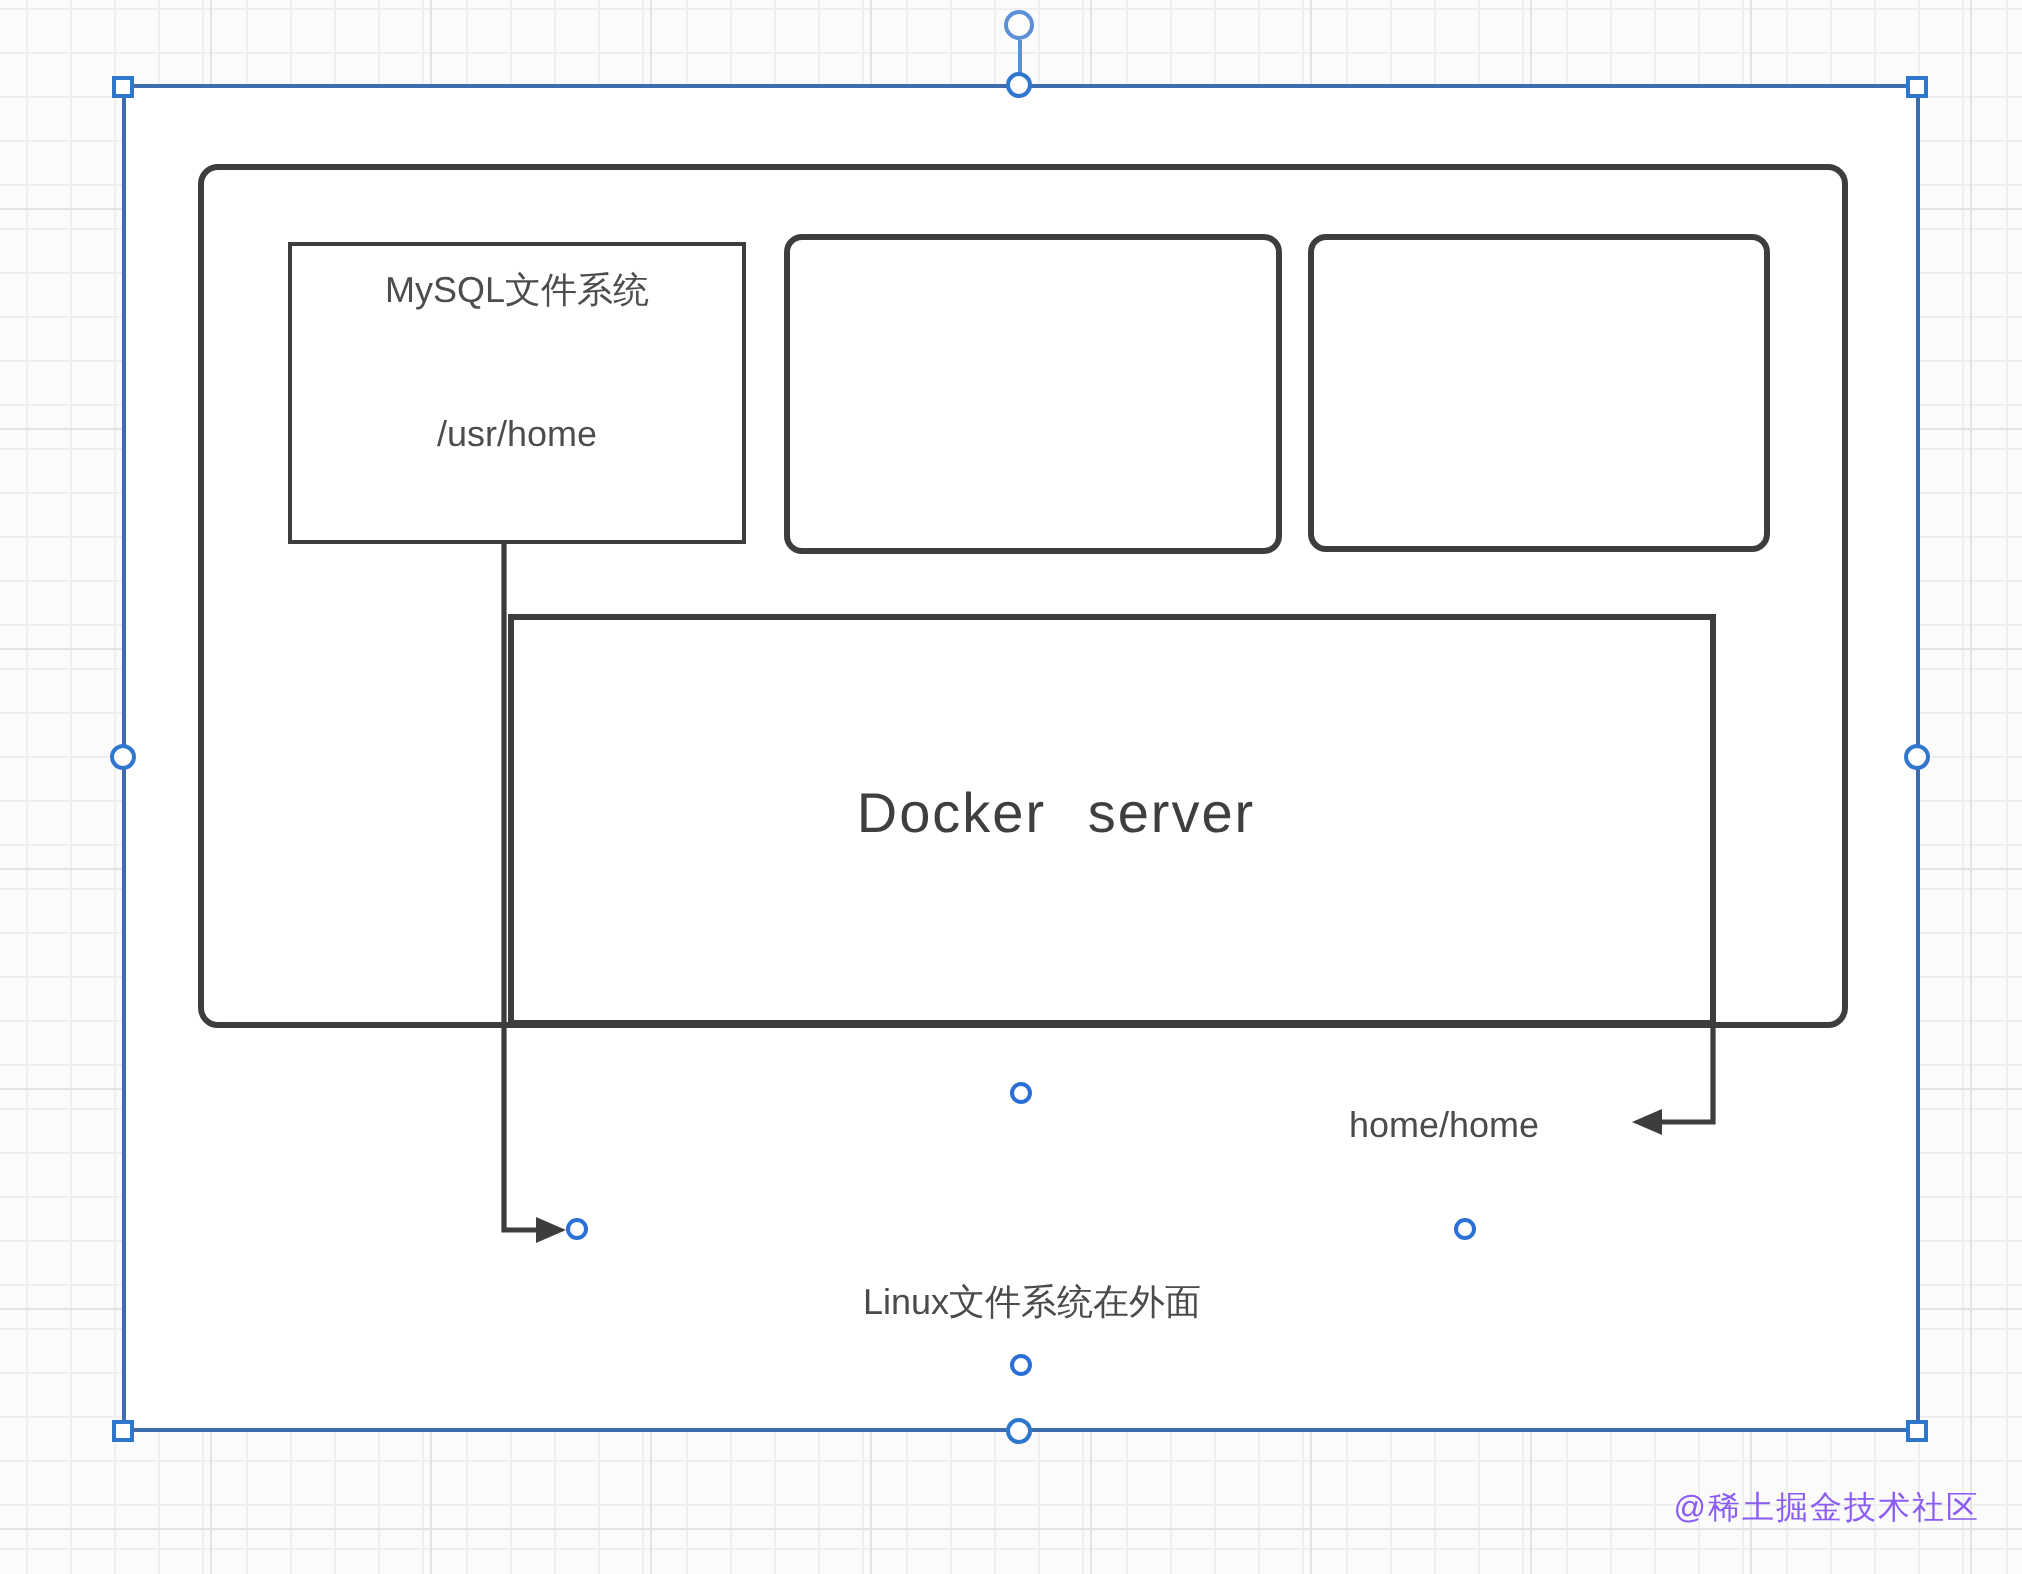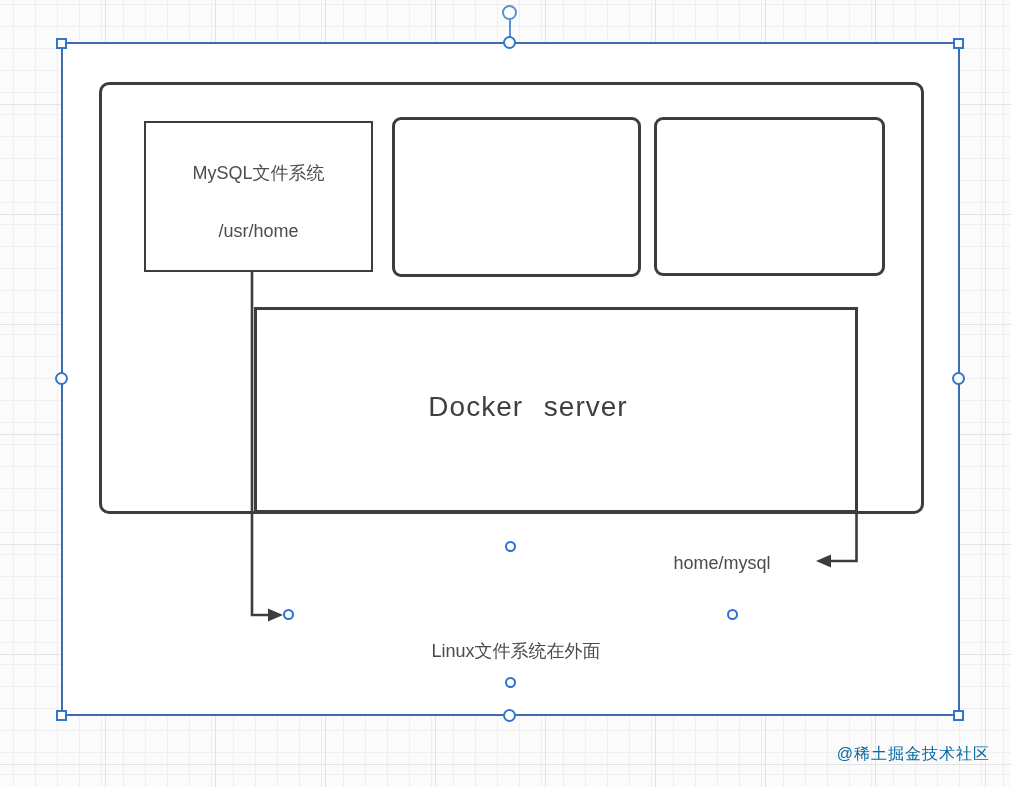--- a/index.html
+++ b/index.html
@@ -40,22 +40,22 @@
   .rot-stem{
     position:absolute;left:508.5px;top:20px;width:2px;height:17px;background:#5b8fd6;z-index:39;
   }
   
   .shape{
     position:absolute;box-sizing:border-box;border:3px solid #3d3d3d;background:#fff;
   }
   .container-box{left:99px;top:82px;width:825px;height:432px;border-radius:10px;}
   .mysql-box{
     left:144px;top:121px;width:229px;height:151px;border-width:2.5px;
-    display:flex;flex-direction:column;align-items:center;justify-content:center;
-    gap:36px;padding-top:10px;
+    display:flex;flex-direction:column;align-items:center;
+    gap:50px;padding-top:10px;
     color:#4d4d4d;font-size:18px;
   }
   .empty-box-1{left:392px;top:117px;width:249px;height:160px;border-radius:9px;}
   .empty-box-2{left:654px;top:117px;width:231px;height:159px;border-radius:9px;}
   .docker-box{
     left:254px;top:307px;width:604px;height:206px;
     display:flex;align-items:center;justify-content:center;
     padding-right:56px;padding-bottom:6px;
     color:#3f3f3f;font-size:28px;word-spacing:12px;letter-spacing:1px;
   }
@@ -65,21 +65,21 @@
   .conn-dot{
     position:absolute;width:11px;height:11px;border:2.5px solid #2a6fd6;border-radius:50%;
     background:#fff;box-sizing:border-box;z-index:30;
   }
   
   .float-label{
     position:absolute;transform:translate(-50%,-50%);
     color:#4b4b4b;font-size:18px;white-space:nowrap;z-index:25;
   }
   .watermark{
-    position:absolute;right:21px;top:744px;color:#0369a1;font-size:16px;
+    position:absolute;right:21px;top:744px;color:#8b5cf6;font-size:16px;
     letter-spacing:1px;z-index:10;
   }
 </style>
 </head>
 <body>
 
 <div class="grid-bg"></div>
 
 <div class="white-shape"></div>
 
@@ -106,21 +106,21 @@
     <path d="M856.5,509 L856.5,561 L831,561" fill="none" stroke="#3d3d3d" stroke-width="2.6"></path>
     <polygon points="831,554.5 831,567.5 816,561" fill="#3d3d3d"></polygon>
   </g>
 </svg>
 
 <div class="conn-dot" style="left:505px;top:541px;"></div>
 <div class="conn-dot" style="left:283px;top:609px;"></div>
 <div class="conn-dot" style="left:727px;top:609px;"></div>
 <div class="conn-dot" style="left:505px;top:677px;"></div>
 
-<div class="float-label" style="left:722px;top:563px;">home/mysql</div>
+<div class="float-label" style="left:722px;top:563px;">home/home</div>
 <div class="float-label" style="left:516px;top:651px;">Linux文件系统在外面</div>
 
 <div class="rot-stem"></div>
 <div class="rot-handle"></div>
 <div class="handle-sq" style="left:56px;top:38px;"></div>
 <div class="handle-sq" style="left:953px;top:38px;"></div>
 <div class="handle-sq" style="left:56px;top:710px;"></div>
 <div class="handle-sq" style="left:953px;top:710px;"></div>
 <div class="handle-ci" style="left:503px;top:36px;"></div>
 <div class="handle-ci" style="left:55px;top:372px;"></div>

